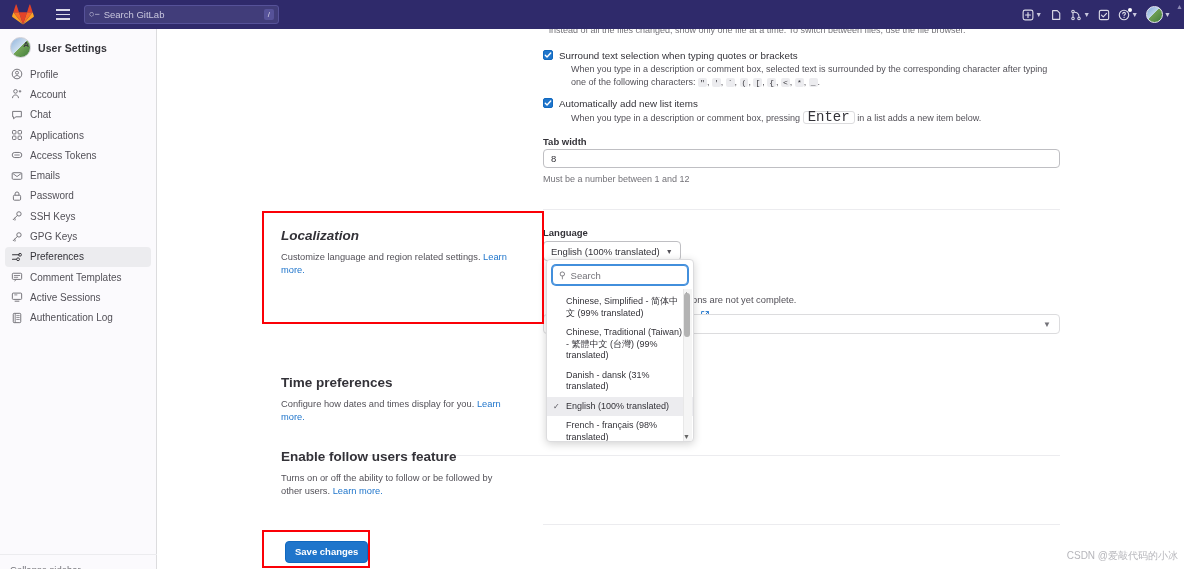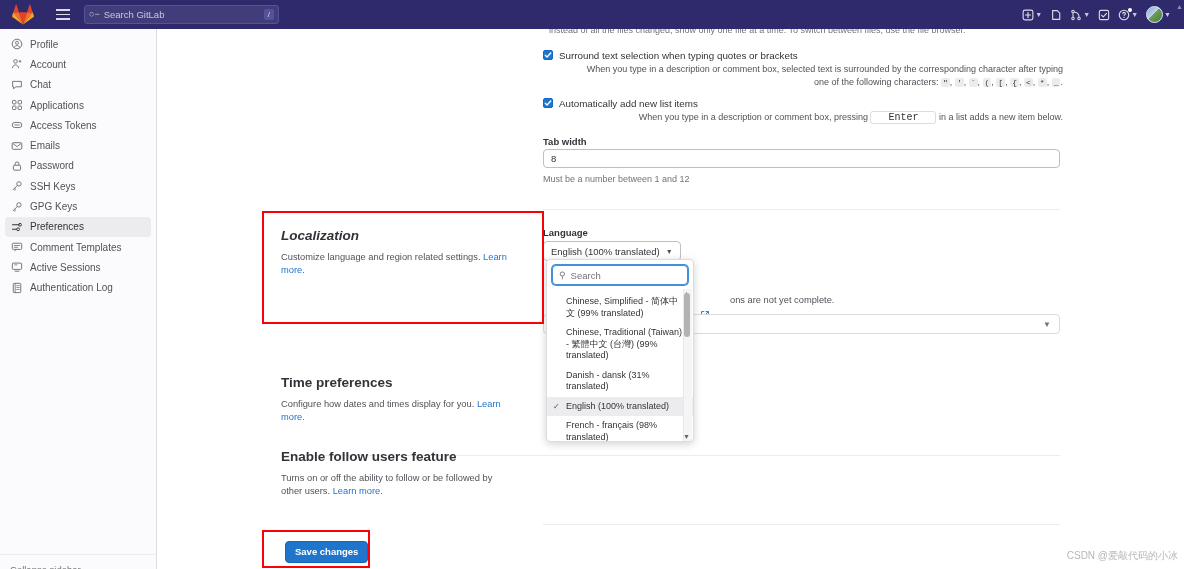--- a/index.html
+++ b/index.html
@@ -106,30 +106,30 @@
     width: 10px; height: 10px; border-radius: 2px; background: #1f75cb;
     border: 1px solid #1068bf; display: inline-flex; align-items: center;
     justify-content: center; position: absolute; left: 0; top: 1px; cursor: pointer;
   }
   .cb svg { display: block; }
   .cbtitle {
     margin-left: 16px; font-size: 9.8px; color: #333238; display: block; line-height: 13px;
   }
   .cbdesc {
     margin-left: 28px; font-size: 9px; color: #535158; line-height: 12.5px;
-    display: block; margin-top: 1px; text-align: right;
+    display: block; margin-top: 1px;
   }
   code.chip {
     background: #ececef; border-radius: 2px; padding: 0 2px;
     font-family: "Liberation Mono", monospace; font-size: 8px; color: #333238;
   }
   kbd.keycap {
     background: #fff; border: 1px solid #dcdcde; border-radius: 3px;
-    padding: 0px 17px; font-family: "Liberation Mono", monospace;
-    font-size: 10px; color: #333238; line-height: 11px; display: inline-block;
+    padding: 0px 4px; font-family: "Liberation Mono", monospace;
+    font-size: 14px; color: #333238; line-height: 11px; display: inline-block;
   }
 
   .fieldlabel {
     position: absolute; font-size: 9.5px; color: #333238; font-weight: 600;
   }
   .textinput {
     position: absolute; height: 19px; border: 1px solid #bfbfc3;
     border-radius: 4px; background: #fff; font-size: 9.5px; color: #333238;
     padding: 0 7px; line-height: 17px; font-family: "Liberation Sans", sans-serif;
   }
@@ -280,20 +280,24 @@
     </div>
     <div class="nav-item">
       <span class="avatar-nav"></span>
       <span class="caret">▼</span>
     </div>
   </div>
   <span class="scroll-top-arrow">▲</span>
 </div>
 
 <div class="sidebar">
+  <div class="sb-header">
+    <span class="sb-avatar"></span>
+    <span class="sb-title">User Settings</span>
+  </div>
   <div class="sb-list">
 
     <a class="sb-item">
       <span class="ic">
         <svg width="12" height="12" viewBox="0 0 16 16">
             <circle cx="8" cy="8" r="6.4" fill="none" stroke="#737278" stroke-width="1.3"></circle>
             <circle cx="8" cy="6.3" r="2" fill="none" stroke="#737278" stroke-width="1.2"></circle>
             <path d="M4.3 13c.5-2 1.9-3 3.7-3s3.2 1 3.7 3" fill="none" stroke="#737278" stroke-width="1.2"></path>
           </svg>
       </span>
@@ -466,21 +470,21 @@
 
     <div class="sec-title" style="left:124px; top:199px;font-style:italic;">Localization</div>
     <div class="sec-desc" style="left:124px; top:222px;"><span>Customize language and region related settings.</span> <a class="lnk">Learn more.</a></div>
 
     <div class="fieldlabel" style="left:386px; top:198px;">Language</div>
     <div class="gl-dd-toggle" style="left:386px; top:212px;">
       <span>English (100% translated)</span>
       <span class="tcaret">▼</span>
     </div>
 
-    <div class="hidden-text" style="left:535px; top:265px; width:300px;margin-left:38px;">ons are not yet complete.</div>
+    <div class="hidden-text" style="left:535px; top:265px; width:300px;">ons are not yet complete.</div>
     <span class="ext-link-icon" style="left:543px; top:277px;">
       <svg width="10" height="10" viewBox="0 0 14 14">
           <path d="M5.4 2.2H2.2v9.6h9.6V8.6" fill="none" stroke="#1f75cb" stroke-width="1.3" stroke-linecap="round"></path>
           <path d="M8.4 2.2h3.4v3.4M11.6 2.4 6.6 7.4" fill="none" stroke="#1f75cb" stroke-width="1.3" stroke-linecap="round" stroke-linejoin="round"></path>
         </svg>
     </span>
 
     <div class="plain-select" style="left:386px; top:285px; width:517px;">
       <span class="pcaret">▼</span>
     </div>

